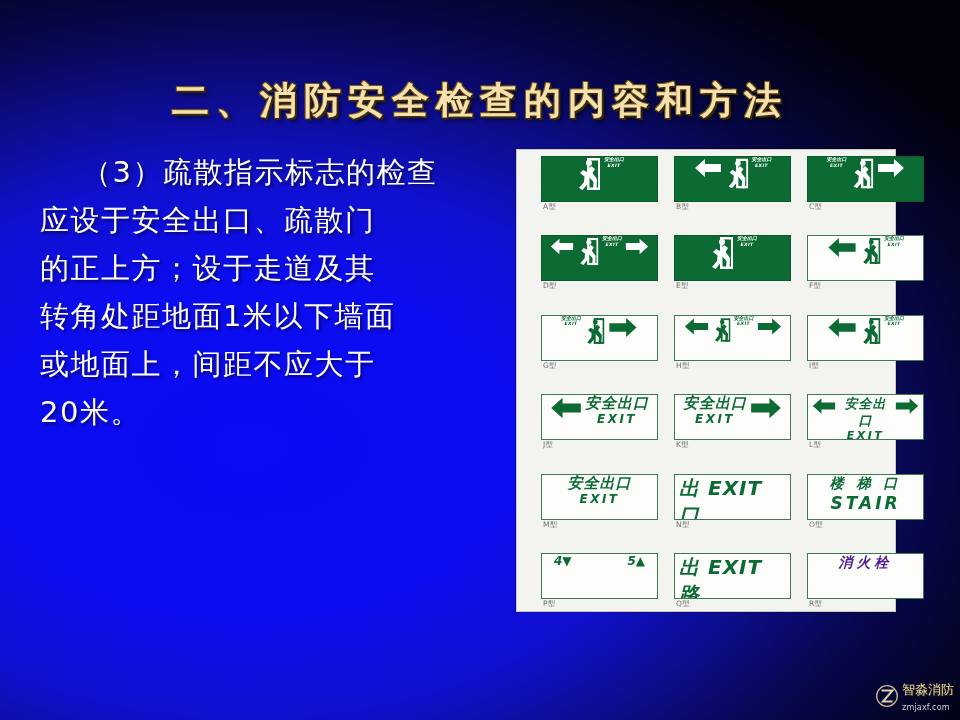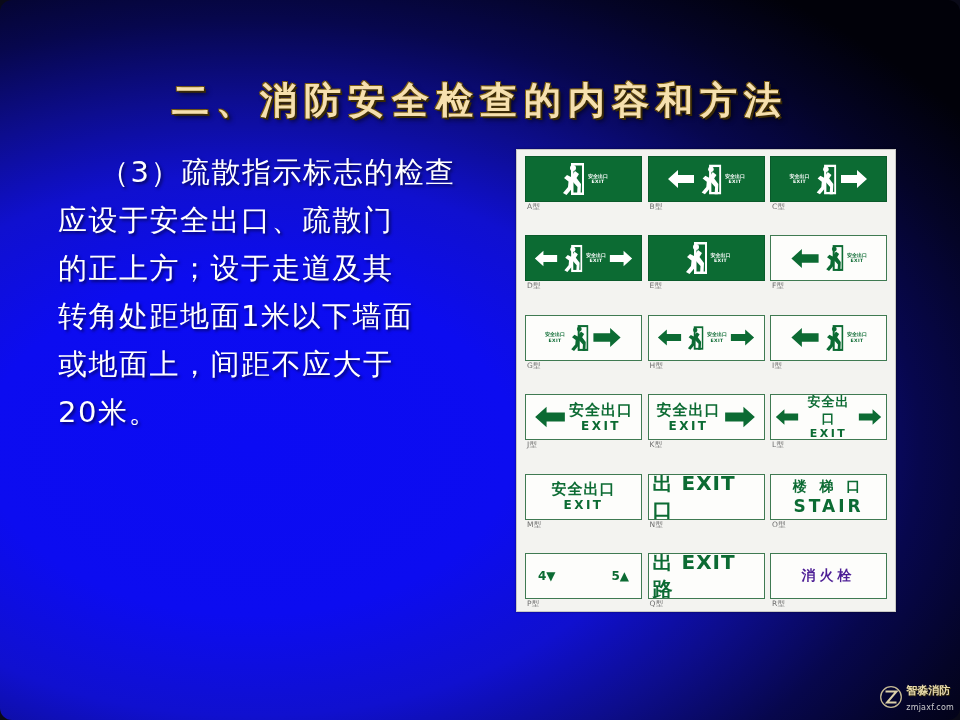--- a/index.html
+++ b/index.html
@@ -9,54 +9,53 @@
     font-family:"DejaVu Sans","Liberation Sans",sans-serif;
     background:#0a0a18;
   }
   #slide{
     position:relative;width:960px;height:720px;
     background:
       radial-gradient(ellipse 92% 78% at 26% 62%,
         #0b0bf4 0%, #0c0cf0 30%, #1010cf 48%, #0d0d8e 62%,
         #07074d 76%, #040427 88%, #010109 100%);
     overflow:hidden;
-    border-radius:12px;
   }
   
   #title{
     position:absolute;left:0;top:76px;width:960px;text-align:center;
     font-family:"DejaVu Sans","Liberation Sans",sans-serif;
     font-size:37px;font-weight:bold;letter-spacing:7px;
     color:#f6e0ae;white-space:nowrap;
     text-shadow:
       2px 2px 0 #3a2a05, -1px -1px 0 #7a5c14,
       1px -1px 0 #5c4410, -1px 1px 0 #5c4410,
       3px 3px 5px rgba(0,0,0,.75);
   }
   
   #para{
-    position:absolute;left:58px;top:148px;width:462px;
+    position:absolute;left:40px;top:148px;width:462px;
     color:#ffffff;font-size:29px;line-height:48px;
     font-family:"DejaVu Sans","Liberation Sans",sans-serif;
     letter-spacing:1.5px;
     text-shadow:2px 2px 3px rgba(0,0,0,.55);
   }
   #para .ln{display:block;white-space:nowrap;}
   #para .ln.first{text-indent:42px;}
   
   #photo{
     position:absolute;left:516px;top:149px;width:380px;height:463px;
     background:#f3f3f0;
     border:1px solid #c9c9c4;
     box-shadow:0 0 2px rgba(0,0,0,.5);
     padding:6px 4px 2px 4px;box-sizing:border-box;
     display:flex;flex-direction:column;justify-content:space-between;
   }
   .srow{display:flex;justify-content:space-between;padding:0 4px;}
-  .cell{width:117px;}
+  .cell{width:117px;margin-left:16px;}
   .sign{
     position:relative;width:117px;height:46px;box-sizing:border-box;
     display:flex;align-items:center;justify-content:center;
     overflow:hidden;
   }
   .sign.green{background:#0c6b33;border:1px solid #0a5a2b;}
   .sign.white{background:#fdfdfb;border:1.4px solid #3f7a52;}
   .cap{
     font-size:7.5px;color:#6e6e6e;line-height:10px;
     padding-left:2px;letter-spacing:.3px;
@@ -70,31 +69,31 @@
   .tiny .en{font-size:4.6px;letter-spacing:.4px;}
   .big-cn{font-size:15px;font-weight:bold;letter-spacing:1px;line-height:17px;}
   .big-en{font-size:12px;font-weight:bold;letter-spacing:2.5px;line-height:14px;}
   .mid-cn{font-size:14px;font-weight:bold;letter-spacing:4px;}
   .mid-en{font-size:17px;font-weight:bold;letter-spacing:3px;}
   .exitblk{font-size:20px;font-weight:bold;letter-spacing:1px;}
   .floorblk{font-size:12px;font-weight:bold;}
   .gtxt{color:#0c6b33;}
   .wtxt{color:#ffffff;}
   .rtxt{color:#4c1d95;}
-  .row-inner{display:flex;align-items:center;justify-content:center;gap:3px;width:100%;height:100%;padding:0 4px;box-sizing:border-box;}
+  .row-inner{display:flex;justify-content:center;gap:3px;width:100%;height:100%;padding:0 4px;box-sizing:border-box;font-style:italic;}
   .row-inner.sp{justify-content:space-between;}
   
   #wm{
     position:absolute;right:6px;bottom:8px;
     display:flex;align-items:center;gap:4px;
     opacity:.95;
   }
   #wm .wmtxt{display:flex;flex-direction:column;line-height:1;}
   #wm .wmcn{
-    font-size:11px;font-weight:bold;color:#f4e6b0;letter-spacing:0px;
+    font-size:13px;font-weight:normal;color:#f4e6b0;letter-spacing:0px;
     text-shadow:1px 1px 0 #2b2205;
   }
   #wm .wmurl{font-size:8px;color:#d8d8d8;letter-spacing:.2px;margin-top:8px;}
 </style>
 </head>
 <body>
 
 <div id="slide">
 
   <div id="title">二、消防安全检查的内容和方法</div>

